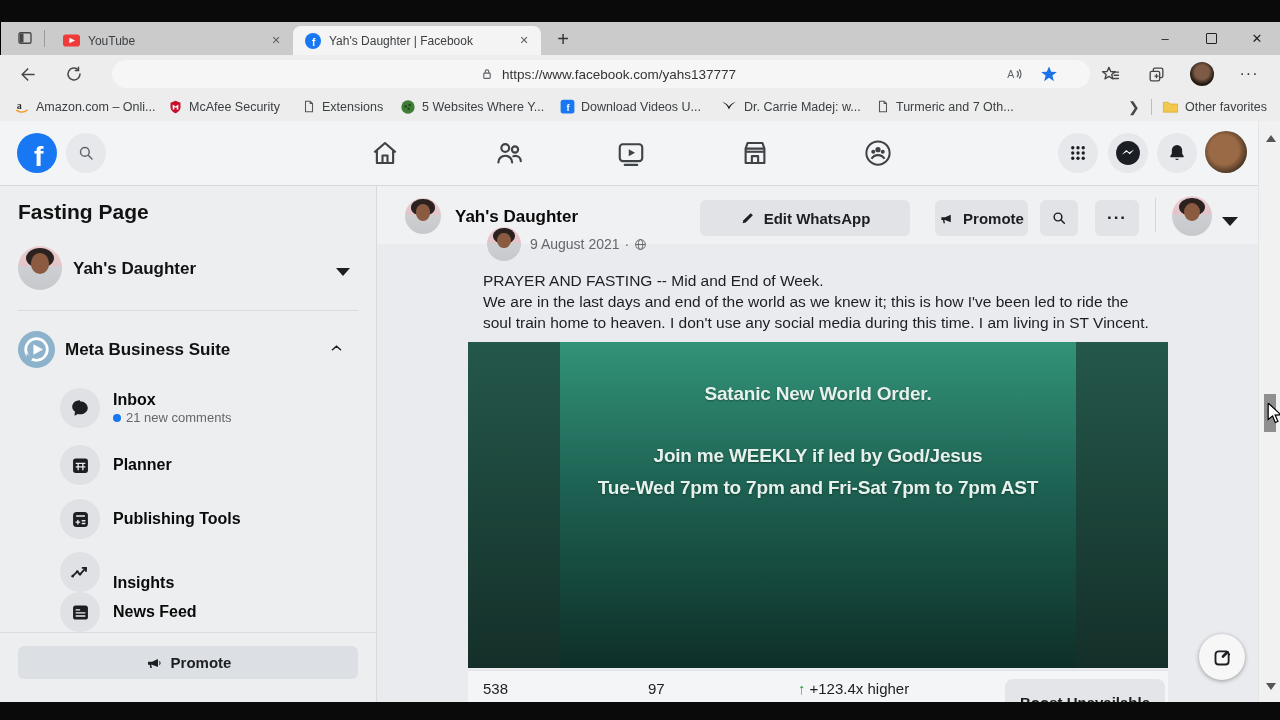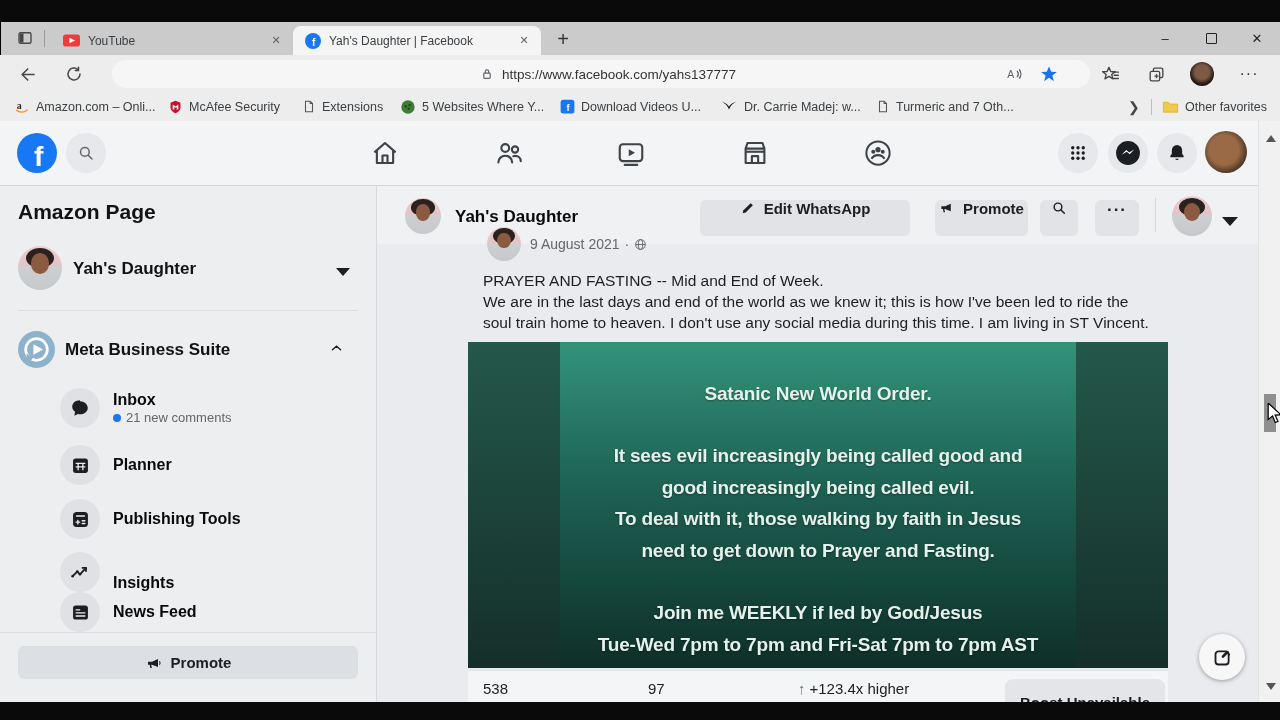--- a/index.html
+++ b/index.html
@@ -41,21 +41,21 @@
   .itemcirc{width:40px;height:40px;border-radius:50%;background:#dfe1e5;display:flex;align-items:center;justify-content:center;color:#1c1e21;}
   .itemtext{margin-left:13px;font-size:16px;font-weight:600;color:#0a0a0a;}
   .itemsub{font-size:13px;color:#65676b;font-weight:400;margin-top:1px;display:flex;align-items:center;gap:5px;}
   .bluedot{width:8px;height:8px;border-radius:50%;background:var(--fb-blue);display:inline-block;}
   .hdivider{position:absolute;background:#d9dbde;height:1px;}
   #sidepromote{position:absolute;left:18px;top:460px;width:340px;height:33px;background:#dcdfe3;border-radius:6px;
     display:flex;align-items:center;justify-content:center;gap:8px;font-size:15px;font-weight:600;color:#1c1e21;}
 
   
   #mainhead{position:absolute;left:377px;top:0px;width:881px;height:58px;background:#f0f1f3;}
-  .gbtn{position:absolute;top:14px;height:36px;background:#e1e3e7;border-radius:6px;display:flex;align-items:flex-start;justify-content:center;gap:8px;font-size:15px;font-weight:600;color:#1c1e21;}
+  .gbtn{position:absolute;top:14px;height:36px;background:#e1e3e7;border-radius:6px;display:flex;align-items:center;justify-content:center;gap:8px;font-size:15px;font-weight:600;color:#1c1e21;}
   #postmeta{position:absolute;left:530px;top:50px;font-size:14px;color:#65676b;display:flex;align-items:center;gap:5px;}
   #posttext{position:absolute;left:483px;top:84px;width:672px;font-size:15.5px;line-height:21px;color:#1c1e21;}
 
   
   #postimage{position:absolute;left:468px;top:156px;width:700px;height:326px;overflow:hidden;}
   #postimage .band{position:absolute;top:0;width:92px;height:326px;background:linear-gradient(180deg,var(--teal-side-top),var(--teal-side-bottom));}
   #postimage .center{position:absolute;left:92px;top:0;width:516px;height:326px;background:linear-gradient(180deg,var(--teal-center-top) 0%,#1d6152 45%,var(--teal-center-bottom) 100%);}
   .imgtxt{position:absolute;left:92px;width:516px;top:4px;text-align:center;color:#e7f1ec;font-weight:700;
     font-size:19px;line-height:31.5px;letter-spacing:-0.2px;text-shadow:0 1px 2px rgba(0,0,0,.35);}
   .imgtxt p{margin:0 0 31px 0;}
@@ -320,21 +320,21 @@
         </svg>
     </div>
     <div style="position:absolute;left:1205px;top:10px;">
       <span style="width:42px;height:42px;border-radius:50%;display:inline-block;background:radial-gradient(circle at 45% 45%, #9a6a46 0 45%, #4e3category 60%, #3a2a1c 75%);background:radial-gradient(circle at 45% 45%, #9a6a46 0 45%, #3a2a1c 78%);"></span>
     </div>
   </div>
 
   <div class="abs" id="content">
 
     <div id="sidebar">
-      <h1 id="managetitle">Amazon Page</h1>
+      <h1 id="managetitle">Fasting Page</h1>
 
       <div class="pavatar" style="left:18px;top:60px;width:44px;height:44px;">
           <div class="hair"></div>
           <div class="face"></div>
         </div>
       <span class="sidelabel abs" style="left:73px;top:73px;">Yah's Daughter</span>
       <span class="abs" style="left:336px;top:76px;"><span class="caretdn"></span></span>
 
       <div class="hdivider" style="left:18px;top:124px;width:340px;"></div>
 
@@ -478,26 +478,20 @@
     <div id="postimage">
       <div class="band" style="left:0;"></div>
       <div class="band" style="left:608px;"></div>
       <div class="center"></div>
       <div class="imgtxt">
         <p>
           <br>
           <span>Satanic New World Order.</span>
         </p>
         <p>
-          <span>It sees evil increasingly being called good and</span><br>
-          <span>good increasingly being called evil.</span><br>
-          <span>To deal with it, those walking by faith in Jesus</span><br>
-          <span>need to get down to Prayer and Fasting.</span>
-        </p>
-        <p>
           <span>Join me WEEKLY if led by God/Jesus</span><br>
           <span>Tue-Wed 7pm to 7pm and Fri-Sat 7pm to 7pm AST</span>
         </p>
       </div>
     </div>
 
     <div id="statsrow">
       <span class="statnum" style="left:15px;">538</span>
       <span class="statnum" style="left:180px;">97</span>
       <span id="trend">

